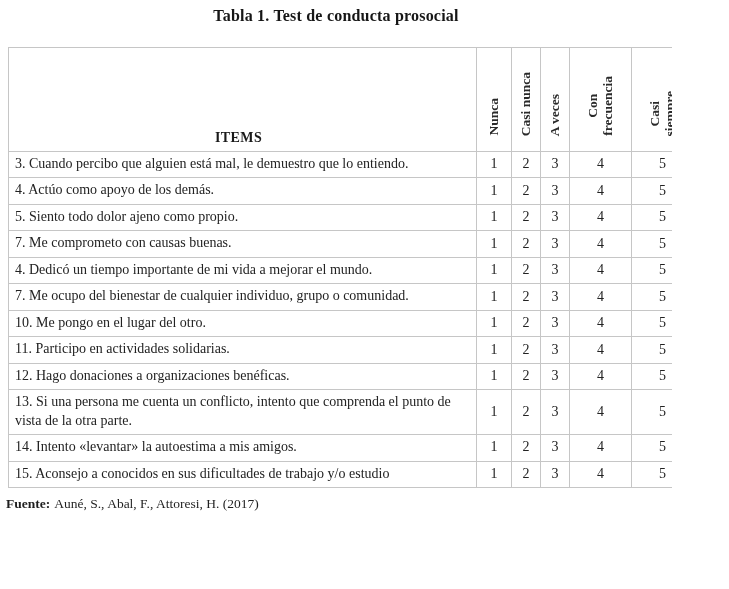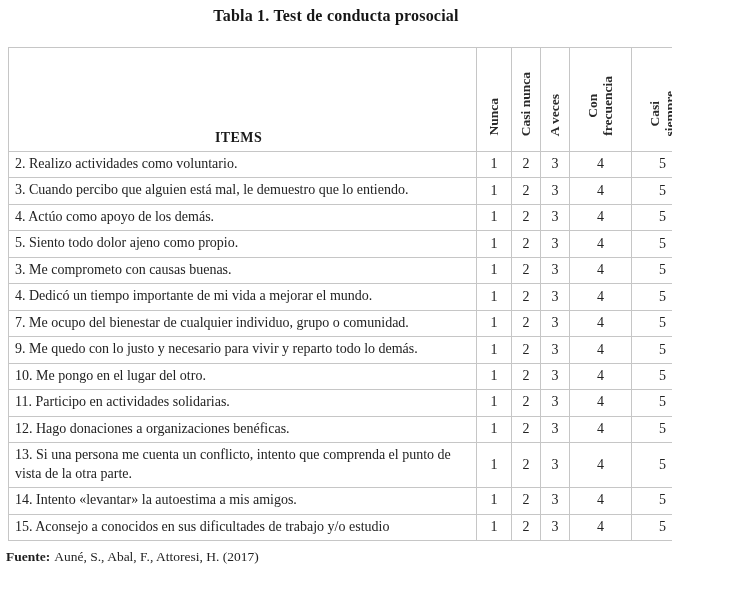--- a/index.html
+++ b/index.html
@@ -112,29 +112,20 @@
         <th class="rot-th"><span class="vert">A veces</span></th>
         <th class="rot-th"><span class="vert">Con
 frecuencia</span></th>
         <th class="rot-th"><span class="vert">Casi
 siempre</span></th>
         <th class="rot-th"><span class="vert">Siempre</span></th>
       </tr>
     </thead>
     <tbody>
         <tr>
-          <td class="item-cell">2. Realizo actividades como voluntario.</td>
-          <td class="val-cell">1</td>
-          <td class="val-cell">2</td>
-          <td class="val-cell">3</td>
-          <td class="val-cell">4</td>
-          <td class="val-cell">5</td>
-          <td class="val-cell">6</td>
-        </tr>
-        <tr>
           <td class="item-cell">3. Cuando percibo que alguien está mal, le demuestro que lo entiendo.</td>
           <td class="val-cell">1</td>
           <td class="val-cell">2</td>
           <td class="val-cell">3</td>
           <td class="val-cell">4</td>
           <td class="val-cell">5</td>
           <td class="val-cell">6</td>
         </tr>
         <tr>
           <td class="item-cell">4. Actúo como apoyo de los demás.</td>
@@ -148,48 +139,39 @@
         <tr>
           <td class="item-cell">5. Siento todo dolor ajeno como propio.</td>
           <td class="val-cell">1</td>
           <td class="val-cell">2</td>
           <td class="val-cell">3</td>
           <td class="val-cell">4</td>
           <td class="val-cell">5</td>
           <td class="val-cell">6</td>
         </tr>
         <tr>
-          <td class="item-cell">3. Me comprometo con causas buenas.</td>
+          <td class="item-cell">7. Me comprometo con causas buenas.</td>
           <td class="val-cell">1</td>
           <td class="val-cell">2</td>
           <td class="val-cell">3</td>
           <td class="val-cell">4</td>
           <td class="val-cell">5</td>
           <td class="val-cell">6</td>
         </tr>
         <tr>
           <td class="item-cell">4. Dedicó un tiempo importante de mi vida a mejorar el mundo.</td>
           <td class="val-cell">1</td>
           <td class="val-cell">2</td>
           <td class="val-cell">3</td>
           <td class="val-cell">4</td>
           <td class="val-cell">5</td>
           <td class="val-cell">6</td>
         </tr>
         <tr>
           <td class="item-cell">7. Me ocupo del bienestar de cualquier individuo, grupo o comunidad.</td>
-          <td class="val-cell">1</td>
-          <td class="val-cell">2</td>
-          <td class="val-cell">3</td>
-          <td class="val-cell">4</td>
-          <td class="val-cell">5</td>
-          <td class="val-cell">6</td>
-        </tr>
-        <tr>
-          <td class="item-cell">9. Me quedo con lo justo y necesario para vivir y reparto todo lo demás.</td>
           <td class="val-cell">1</td>
           <td class="val-cell">2</td>
           <td class="val-cell">3</td>
           <td class="val-cell">4</td>
           <td class="val-cell">5</td>
           <td class="val-cell">6</td>
         </tr>
         <tr>
           <td class="item-cell">10. Me pongo en el lugar del otro.</td>
           <td class="val-cell">1</td>

